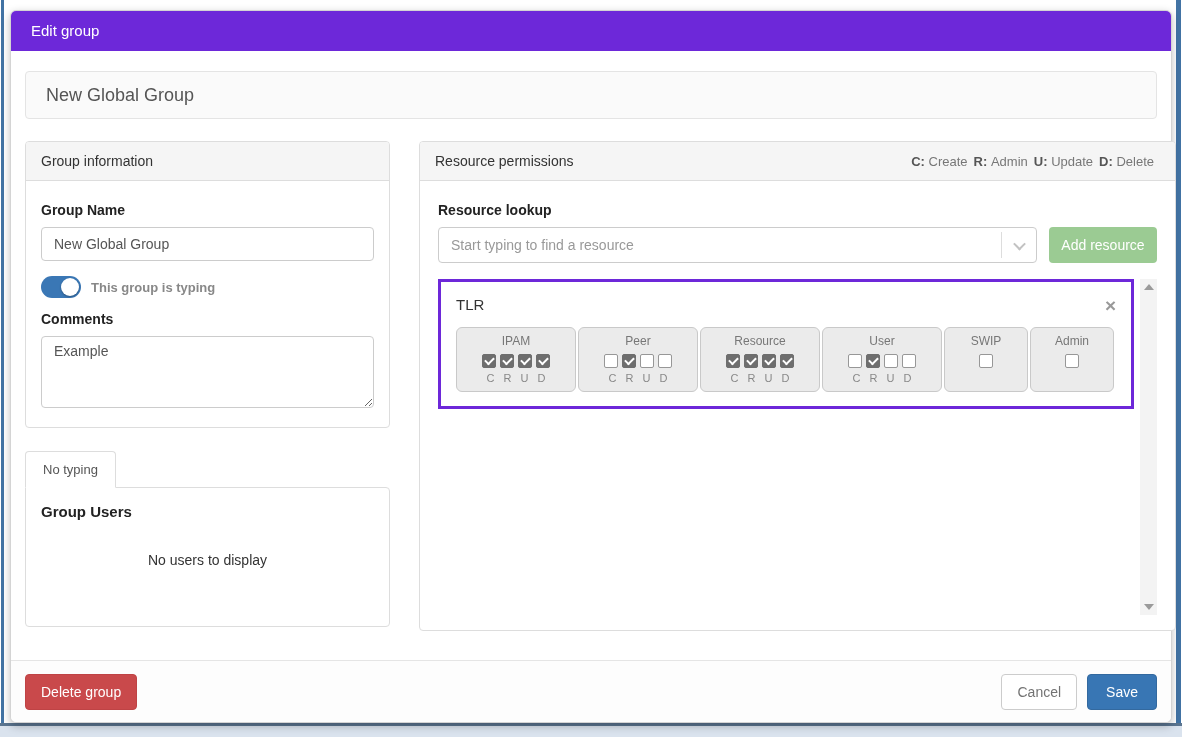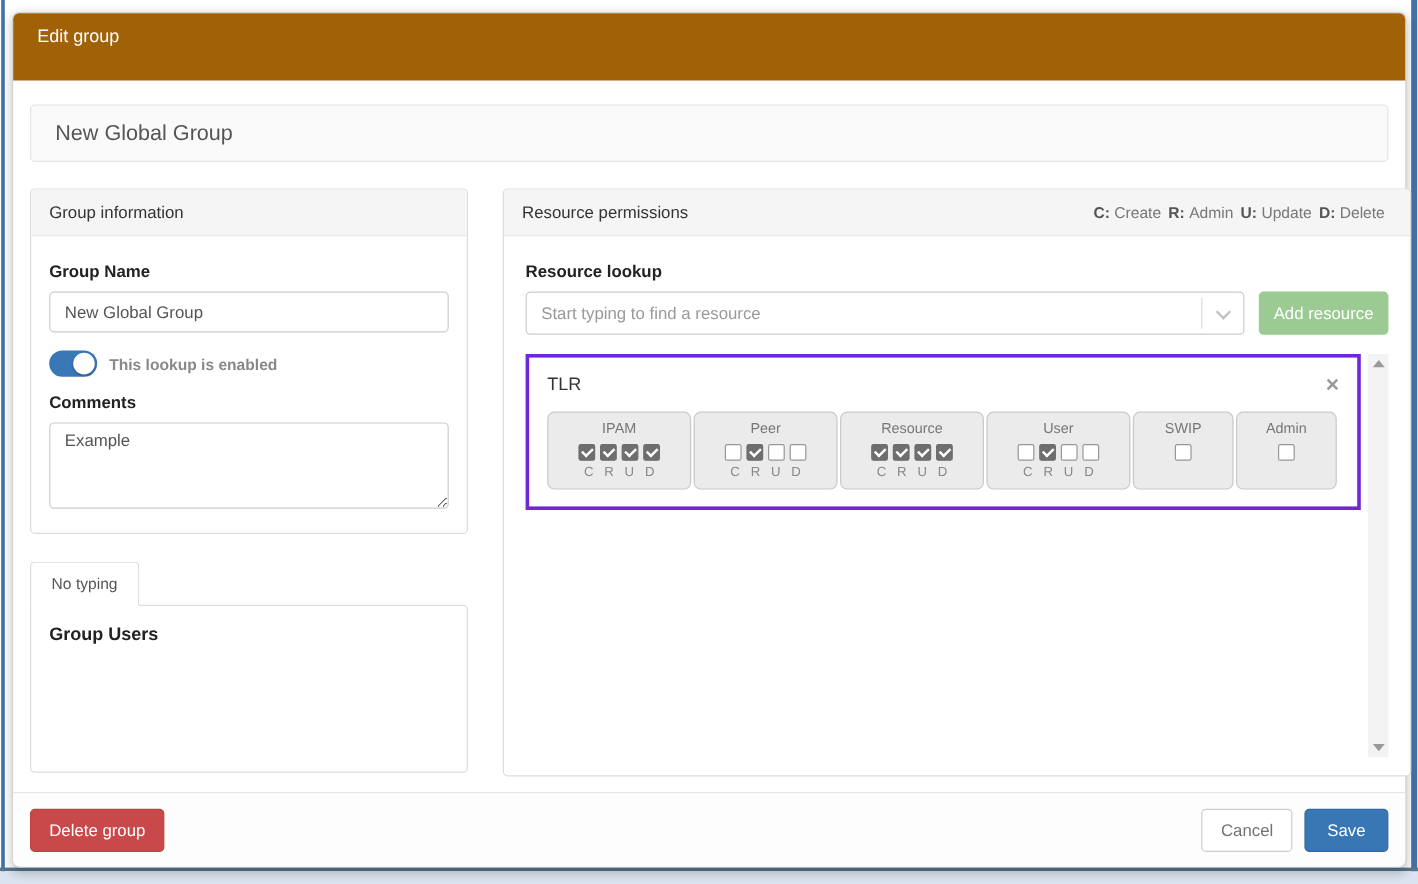--- a/index.html
+++ b/index.html
@@ -13,21 +13,21 @@
   .edge-right { position:absolute; left:1176px; top:0; width:5px; height:737px; background:#4273a4; }
   .bottom-line { position:absolute; left:0; bottom:11px; width:100%; height:3px; background:#5b7590; }
   .bottom-band { position:absolute; left:0; bottom:0; width:100%; height:11px; background:#dae3ee; }
 
   .modal {
     position:absolute; left:10px; top:10px; width:1162px; height:713px;
     background:#fff; border:1px solid #d4d4d4; border-radius:6px;
     box-shadow:0 3px 9px rgba(0,0,0,.25);
   }
   .modal-header {
-    height:56px; background:#a16207; border-radius:5px 5px 0 0;
+    height:40px; background:#6d28d9; border-radius:5px 5px 0 0;
     color:#fff; font-size:15px; line-height:40px; padding:0 20px;
   }
   .group-title-box {
     margin:20px 14px 0 14px; height:48px; line-height:46px;
     background:#fafafa; border:1px solid #e4e4e4; border-radius:4px;
     padding:0 20px; font-size:18px; color:#555;
   }
   .columns { display:flex; margin:22px 14px 0 14px; gap:29px; align-items:flex-start; }
   .col-left  { width:365px; flex:none; }
   .col-right { flex:1; }
@@ -159,31 +159,32 @@
         <div class="panel-head">
           <span>Group information</span>
         </div>
         <div class="panel-body">
           <div class="field-label">Group Name</div>
           <input class="text-input" type="text" value="New Global Group" style="">
           <div class="toggle-row">
             <div class="toggle on" id="enabled-toggle">
               <div class="knob"></div>
             </div>
-            <div class="toggle-label">This lookup is enabled</div>
+            <div class="toggle-label">This group is typing</div>
           </div>
           <div class="field-label">Comments</div>
           <textarea class="comments-area" style="">Example</textarea>
         </div>
       </div>
 
       <div class="tabs-block">
         <div class="tab">No typing</div>
         <div class="tab-panel">
           <div class="tab-panel-title">Group Users</div>
+          <div class="empty-msg">No users to display</div>
         </div>
       </div>
     </div>
 
     <div class="col-right">
       <div class="panel">
         <div class="panel-head">
           <span>Resource permissions</span>
           <span class="legend"><b>C: </b><span class="word">Create</span><b>R: </b><span class="word">Admin</span><b>U: </b><span class="word">Update</span><b>D: </b><span class="word">Delete</span></span>
         </div>

